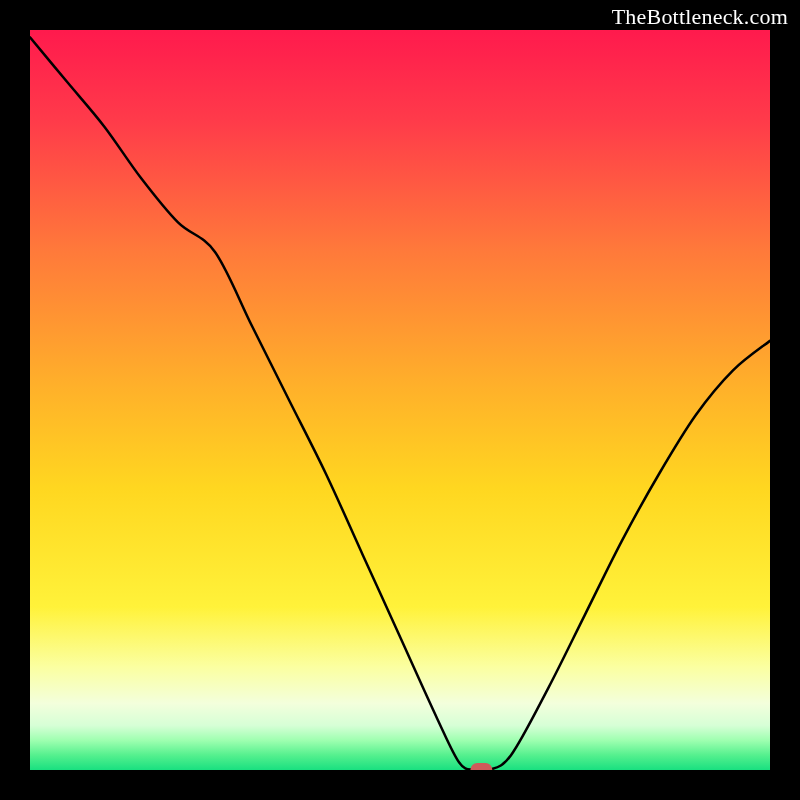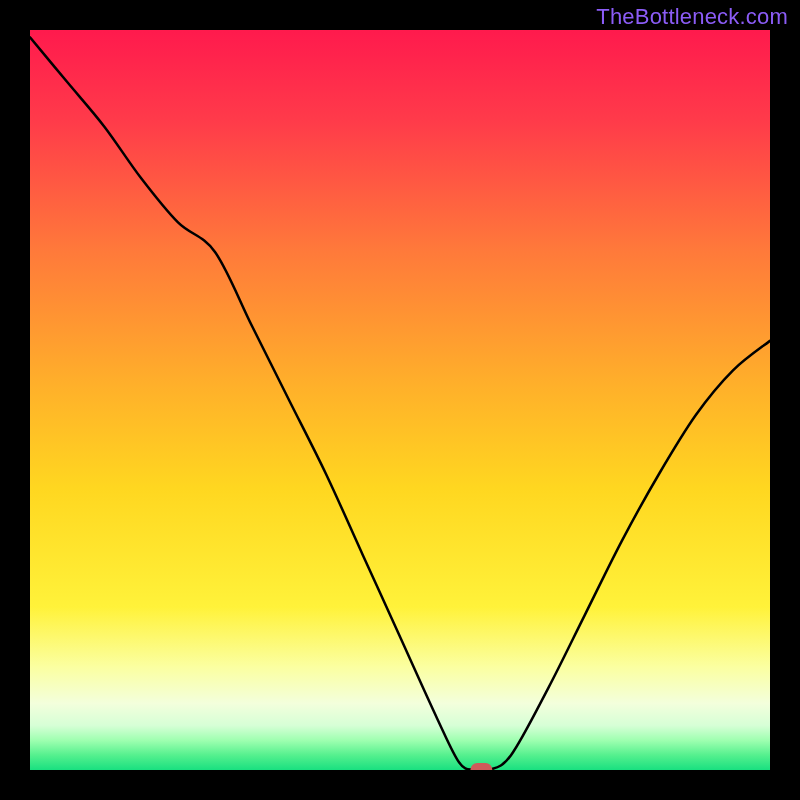--- a/index.html
+++ b/index.html
@@ -13,23 +13,23 @@
   .frame {
     position: relative;
     width: 800px;
     height: 800px;
     background: #000;
   }
   .watermark {
     position: absolute;
     top: 4px;
     right: 12px;
-    color: #8b5cf6;
+    color: #ffffff;
     font-size: 22px;
-    font-family: Liberation Sans, sans-serif;
+    font-family: Liberation Serif, serif;
     letter-spacing: 0.2px;
     z-index: 10;
   }
   .plot-area {
     position: absolute;
     left: 30px;
     top: 30px;
     width: 740px;
     height: 740px;
     overflow: hidden;

